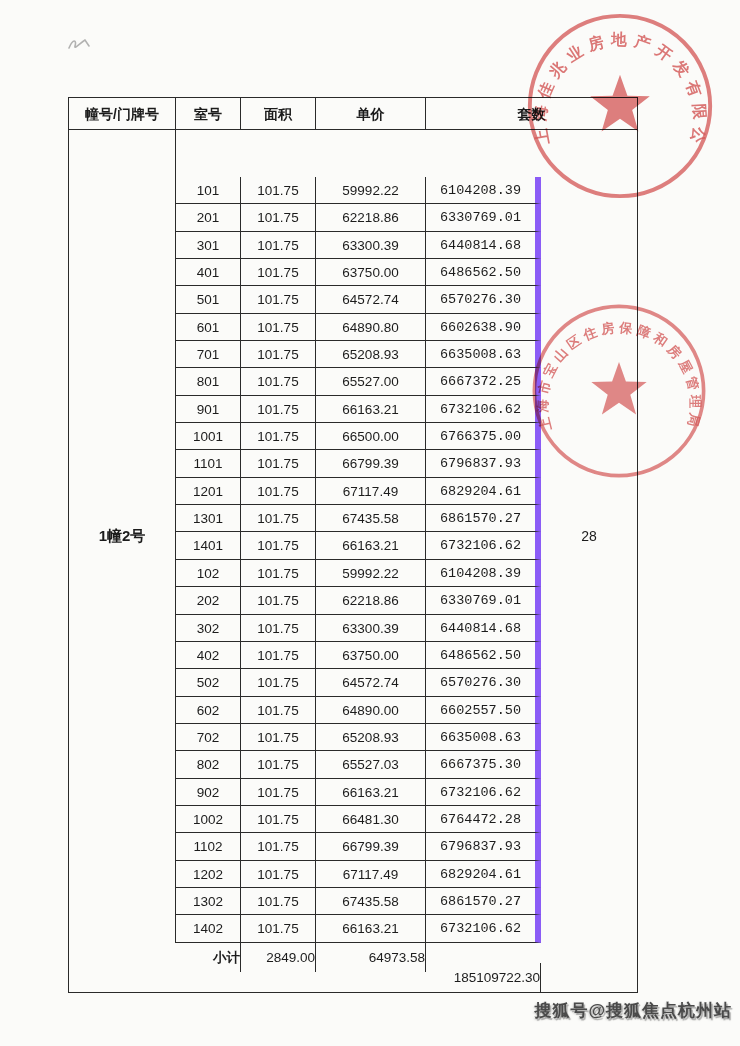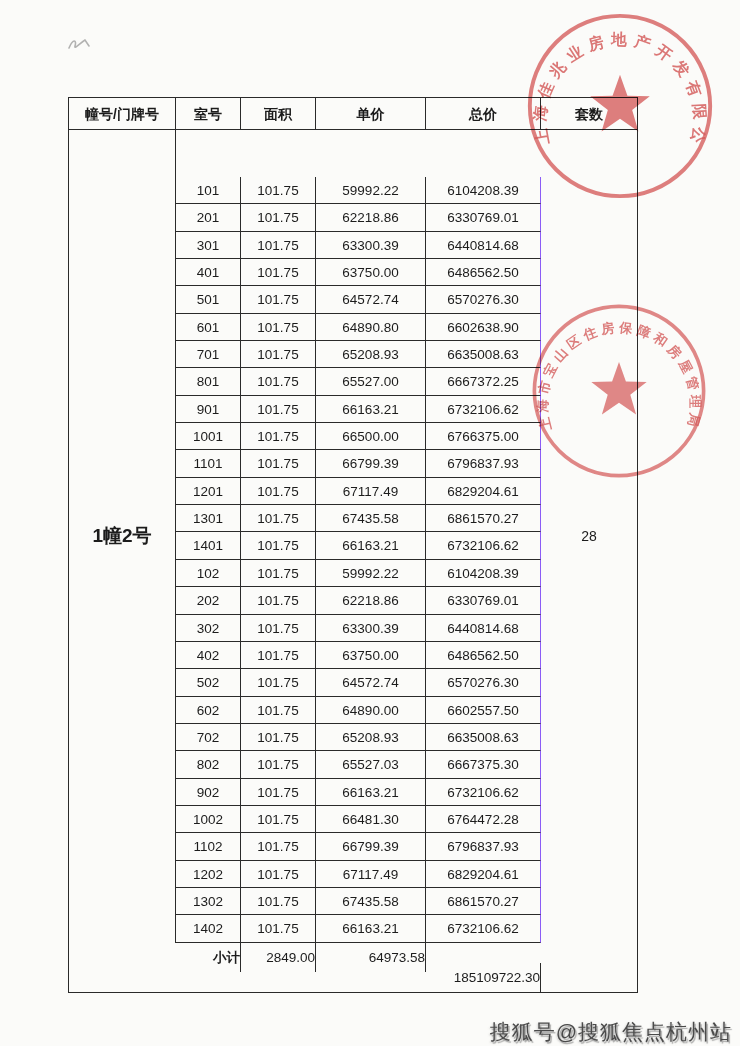--- a/index.html
+++ b/index.html
@@ -36,50 +36,50 @@
     border-bottom:1px solid #2a2a2a;
   }
   .c0{width:107px;} .c1{width:65px;} .c2{width:75px;}
   .c3{width:110px;} .c4{width:115px;} .c5{flex:1;}
   
   .tbody{display:flex;align-items:stretch;}
   .side-col{
     box-sizing:border-box;display:flex;align-items:center;justify-content:center;
     font-size:14px;
   }
-  .building-col{width:107px;border-right:1px solid #2a2a2a;font-weight:bold;font-size:19px;}
+  .building-col{width:107px;border-right:1px solid #2a2a2a;font-weight:bold;font-size:15px;}
   .count-col{flex:1;font-size:14px;}
   .rows{display:flex;flex-direction:column;margin-top:47px;}
   .data-row .cell{
     height:27.35px;line-height:27.35px;
     border-bottom:1px solid #2a2a2a;
   }
-  .data-row .cell.c4b{border-right:1px solid #8b5cf6;}
+  .data-row .cell.c4b{border-right:6px solid #8b5cf6;font-family:Liberation Mono, monospace;}
   
   .tfoot .cell{
     height:29px;line-height:29px;
     font-size:13.5px;
     text-align:right;
   }
   .f0{width:172px;font-weight:bold;font-size:14.5px;}
   .f1{width:75px;} .f2{width:110px;} .f3{width:115px;margin-top:20px;} .f4{flex:1;}
 
   
   .stamp{
     position:absolute;z-index:3;
     mix-blend-mode:multiply;
     pointer-events:none;
   }
   .stamp svg{display:block;}
 
   
   .watermark{
     position:absolute;z-index:4;
-    right:8px;bottom:0;
-    font-size:21px;font-weight:normal;
+    right:8px;bottom:24px;
+    font-size:17px;font-weight:bold;
     color:#4a4a4a;
     letter-spacing:1px;
     text-shadow:1.5px 1.5px 1px rgba(110,110,110,0.55), -1px 1px 2px rgba(130,130,130,0.35);
   }
 
   
   .pen-mark{position:absolute;left:66px;top:34px;z-index:2;opacity:.55;}
 </style>
 </head>
 <body>
@@ -90,21 +90,20 @@
     <path d="M3,14 C7,4 11,6 9,12 C8,16 14,9 19,6 L23,12" stroke="#777" stroke-width="1.6" fill="none" stroke-linecap="round"></path>
   </svg>
 
   <div class="table-wrap">
 
     <div class="row thead">
       <div class="cell c0">幢号/门牌号</div>
       <div class="cell c1">室号</div>
       <div class="cell c2">面积</div>
       <div class="cell c3">单价</div>
-      <div class="cell c4">总价</div>
       <div class="cell c5">套数</div>
     </div>
 
     <div class="tbody">
       <div class="side-col building-col">1幢2号</div>
 
       <div class="rows">
         <div class="row data-row">
           <div class="cell c1">101</div>
           <div class="cell c2">101.75</div>

